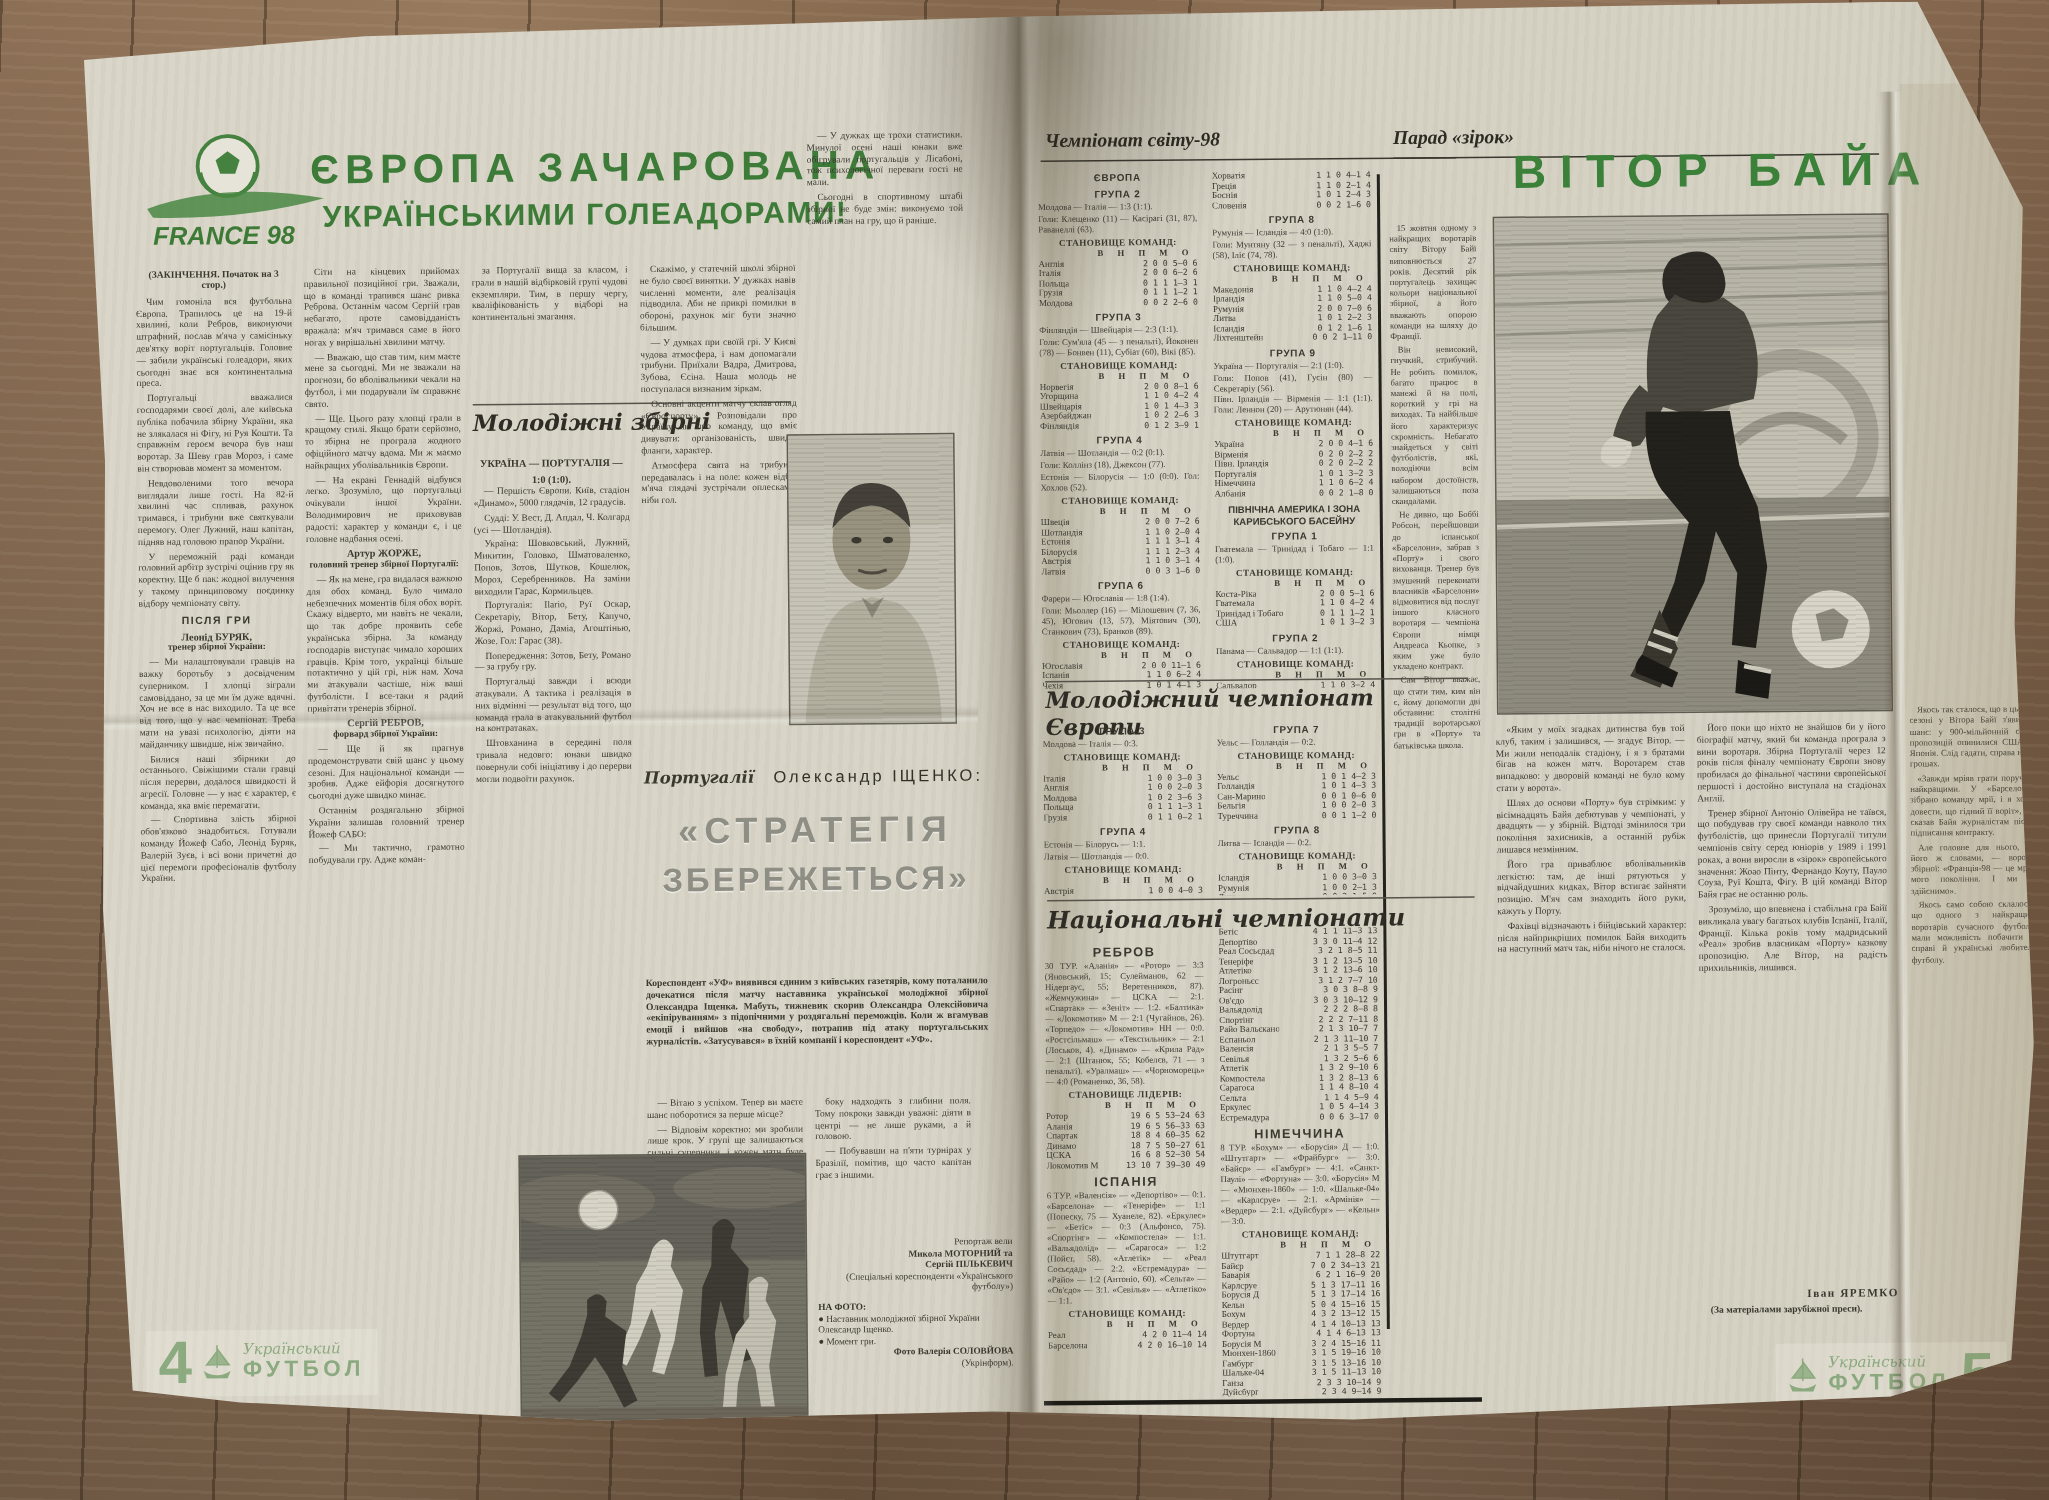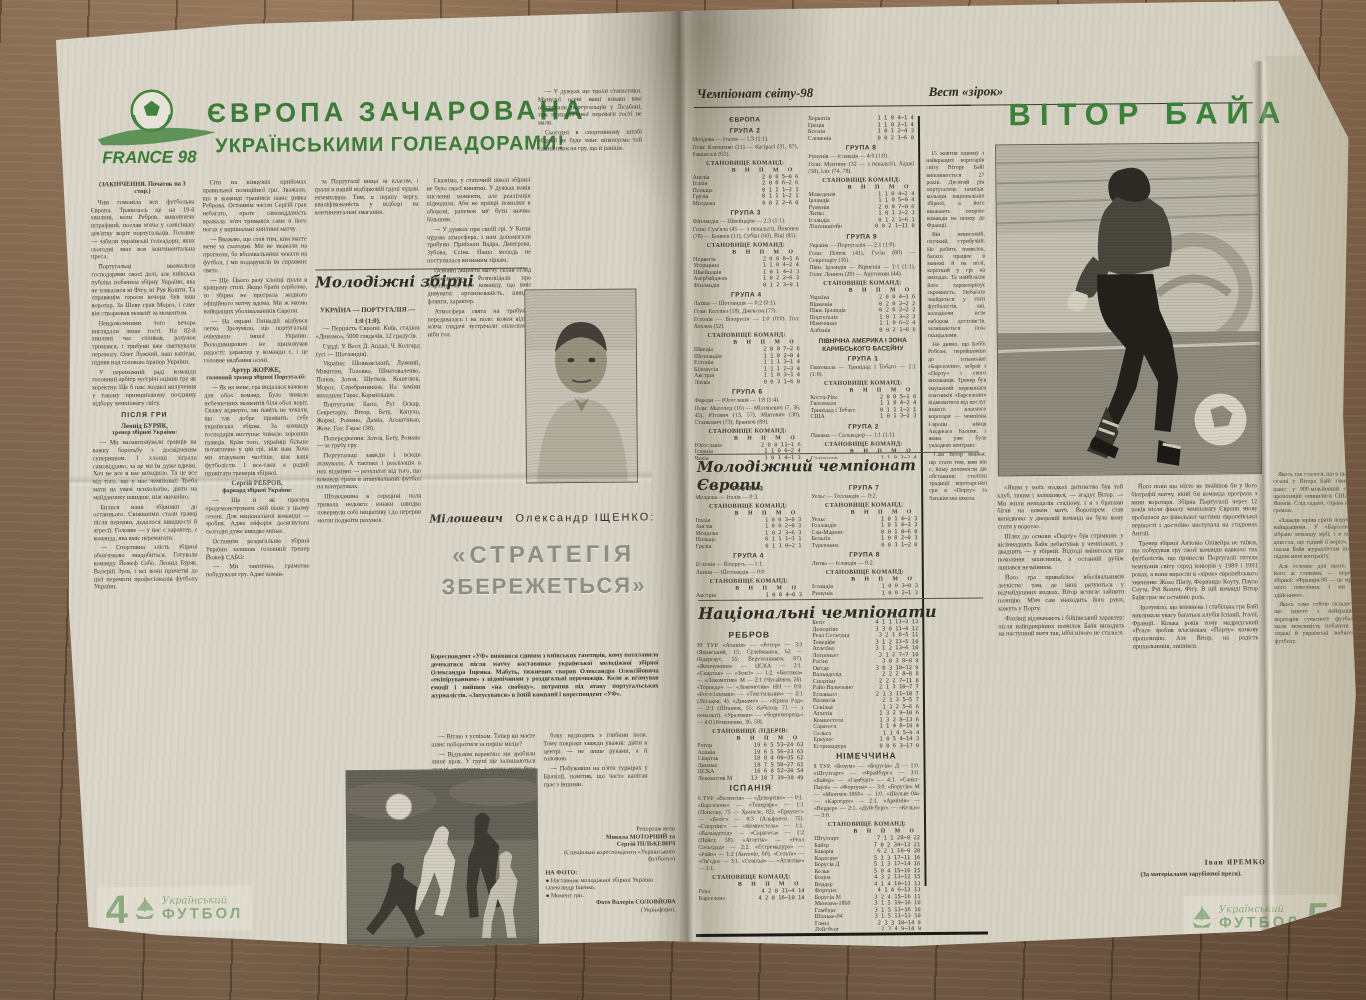--- a/index.html
+++ b/index.html
@@ -145,21 +145,21 @@
         <ellipse cx="45" cy="70" rx="3.4" ry="2.2" fill="#3b382f"></ellipse>
         <ellipse cx="66" cy="70" rx="3.4" ry="2.2" fill="#3b382f"></ellipse>
         <path d="M46,90 Q55,94 65,90" stroke="#4e4a40" stroke-width="2" fill="none"></path>
         <path d="M10,192 Q14,126 40,112 L55,108 L72,112 Q98,128 101,192 Z" fill="#b2af9f"></path>
         <path d="M48,108 L55,122 L63,108 L55,113 Z" fill="#8b8777"></path>
       </svg>
       <div class="ht"></div>
     </div>
 
     <div class="blk ps-kicker" style="left:377px;top:504px;width:226px;">
-      <span class="k1">Мілошевич</span>
+      <span class="k1">Португалії</span>
       <span class="k2">Олександр ІЩЕНКО:</span>
     </div>
     <div class="gray-title" style="left:377px;top:530px;width:228px;">
       <div class="t1">«СТРАТЕГІЯ</div>
       <div class="t2">ЗБЕРЕЖЕТЬСЯ»</div>
     </div>
     <div class="blk lead" style="left:377px;top:644px;width:228px;height:76px;overflow:hidden;">Кореспондент «УФ» виявився єдиним з київських газетярів, кому поталанило дочекатися після матчу наставника української молодіжної збірної Олександра Іщенка. Мабуть, тижневик скорив Олександра Олексійовича «екіпіруванням» з підопічними у роздягальні переможців. Коли ж вгамував емоції і вийшов «на свободу», потрапив під атаку португальських журналістів. «Затусувався» в їхній компанії і кореспондент «УФ».</div>
 
     <div class="col" style="left:377px;top:724px;width:104px;height:204px;">
       
@@ -216,21 +216,21 @@
         <span class="b1">Український</span>
         <span class="b2">ФУТБОЛ</span>
       </span>
     </div>
   </div>
 
   <div>
 
     <div class="kicker" style="left:648px;top:80px;">Чемпіонат світу-98</div>
     <div class="rule" style="left:645px;top:101px;width:277px;height:1px;"></div>
-    <div class="kicker" style="left:880px;top:80px;">Вест «зірок»</div>
+    <div class="kicker" style="left:880px;top:80px;">Парад «зірок»</div>
     <div class="rule" style="left:880px;top:101px;width:324px;height:1px;"></div>
 
     <div class="baia" style="left:935px;top:94px;width:330px;">ВІТОР БАЙА</div>
 
     <div class="col" style="left:643px;top:110px;width:106px;height:344px;">
       <div class="grp" style="margin-top:0;">ЄВРОПА</div>
       <div>
         
       <div class="rwrap"><div class="grp" data-item="name">ГРУПА 2</div><div><div class="rwrap"><p class="resline" data-item=".">Молдова — Італія — 1:3 (1:1).</p></div><div class="rwrap"><p class="resline" data-item=".">Голи: Клещенко (11) — Касірагі (31, 87), Раванеллі (63).</p></div></div><div class="standlbl" data-item="lbl">СТАНОВИЩЕ КОМАНД:</div><div class="thead" data-item="ch">В Н П М О</div><div><div class="rwrap"><div class="trow">
                   <span class="team" data-item="0">Англія</span>

